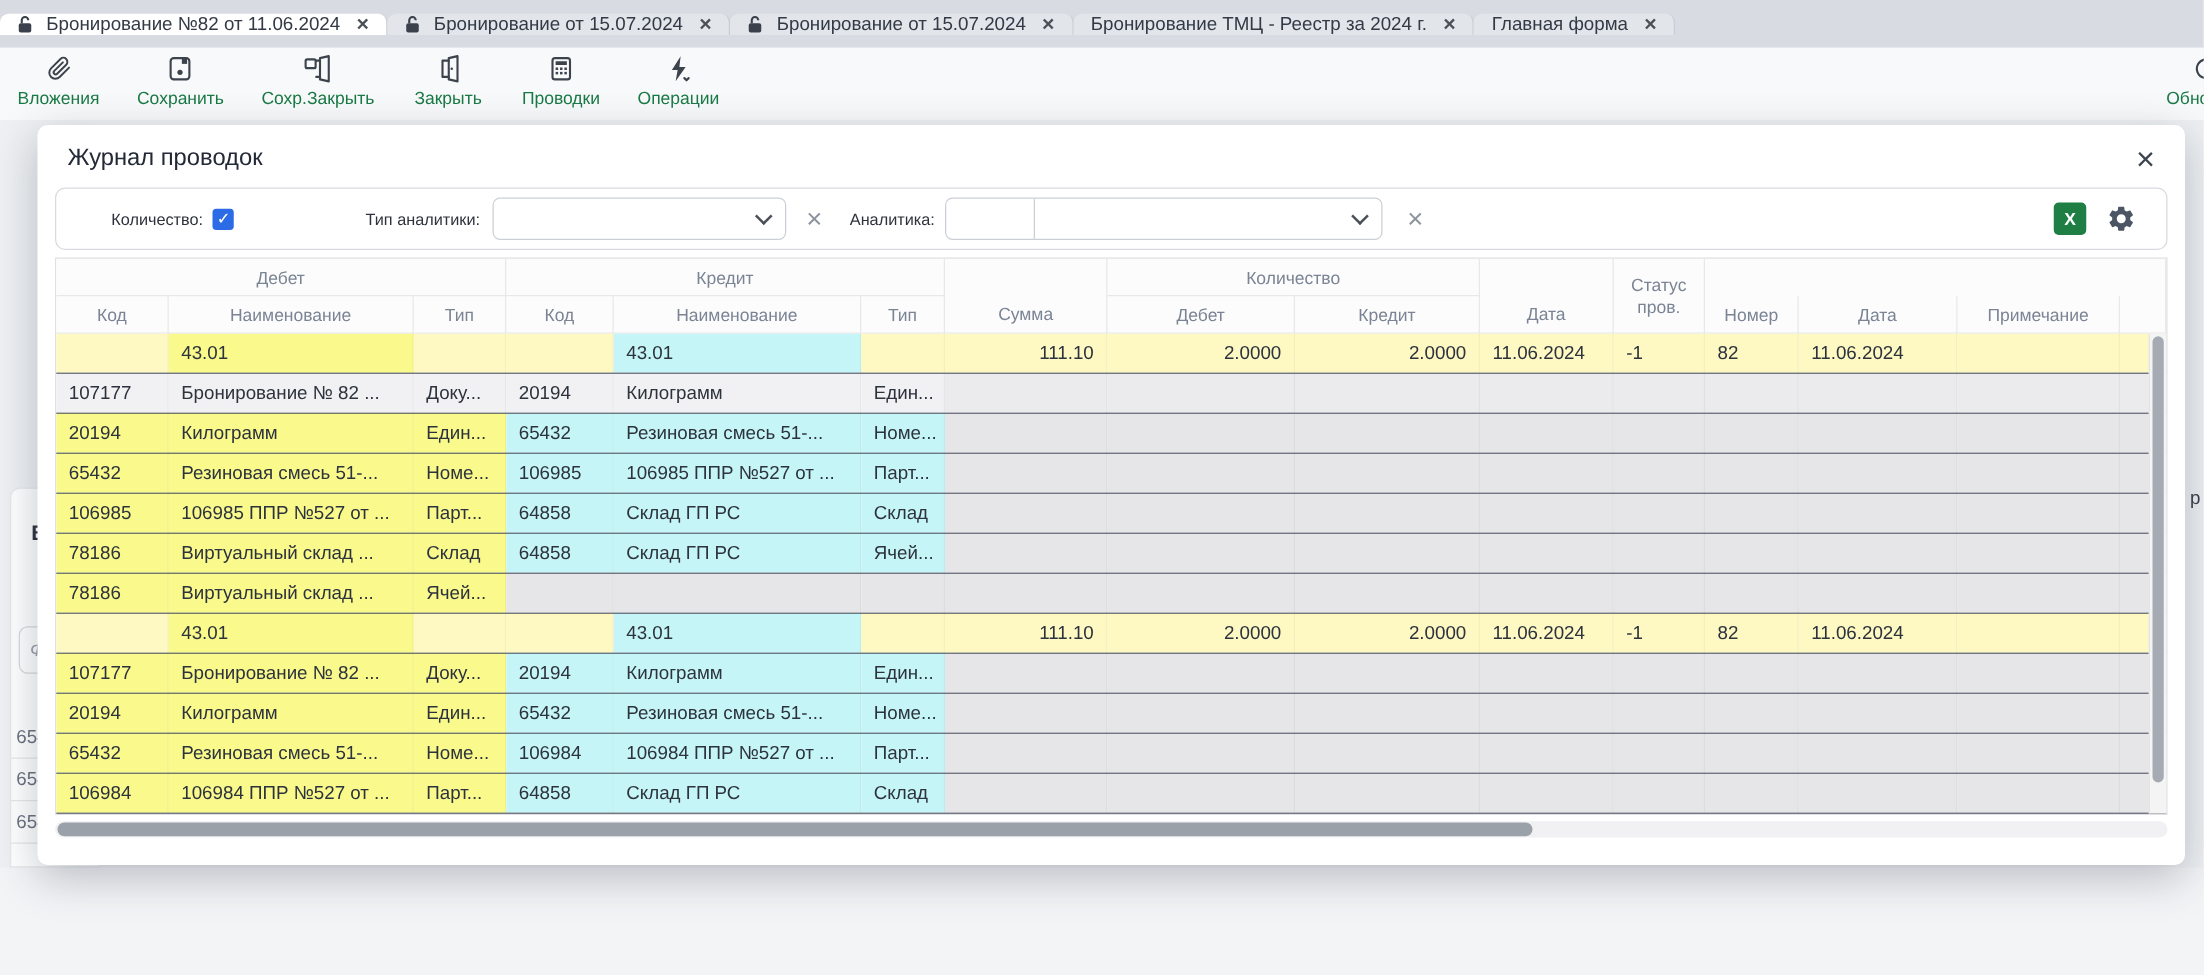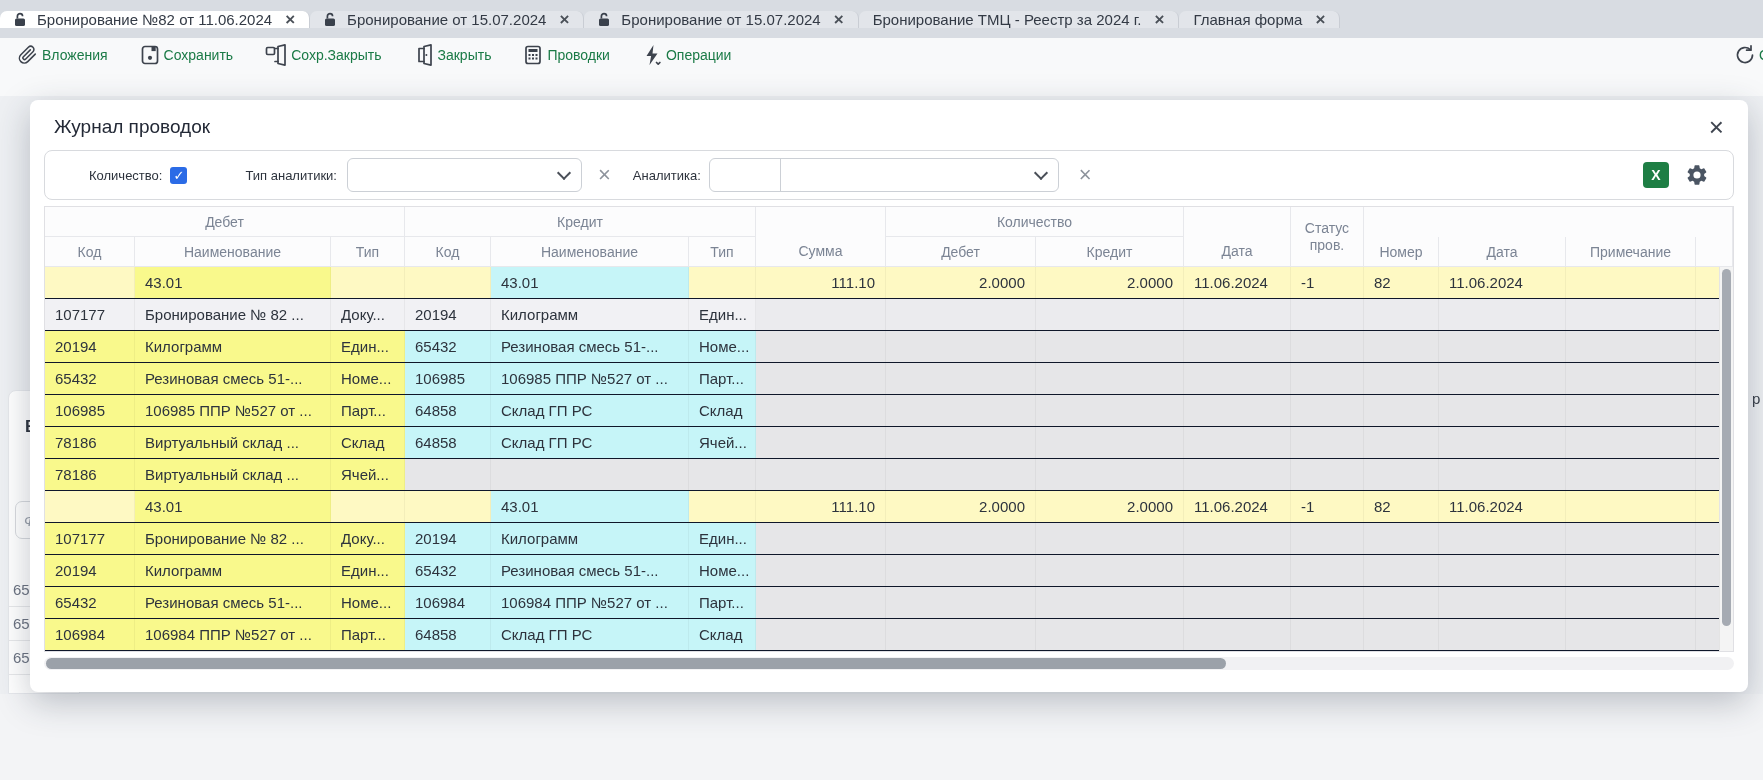--- a/index.html
+++ b/index.html
@@ -9,21 +9,21 @@
   .tabbar{position:absolute;left:0;top:0;width:1763px;height:38px;background:#d8dce2;
           display:flex;align-items:center;border-bottom:1px solid #cfd4da;}
   .tab{display:flex;align-items:center;gap:9px;padding:0 14px;background:#e2e5ea;
        border-right:1px solid #c9cdd4;border-radius:7px 7px 0 0;font-size:15px;color:#333a45;cursor:default;}
   .tab.active{background:#ffffff;}
   .tab .lock{display:inline-flex;margin-right:2px;}
   .tab .x{font-size:17px;font-weight:bold;color:#4a5058;line-height:1;margin-left:4px;}
   
   .toolbar{position:absolute;left:0;top:38px;width:1763px;height:58px;background:#f8f9fa;}
   .tb-items{position:absolute;left:14px;top:4px;display:flex;gap:30px;}
-  .tb-item{display:flex;flex-direction:row;align-items:center;gap:2px;min-width:58px;}
+  .tb-item{display:flex;flex-direction:column;align-items:center;gap:2px;min-width:58px;}
   .tb-item .ic{height:26px;display:flex;align-items:center;justify-content:center;}
   .tb-item .lb{font-size:14px;color:#1a7a46;}
   .tb-refresh{position:absolute;left:1733px;top:4px;}
   
   .bg-card{position:absolute;left:8px;top:390px;width:70px;height:302px;background:#fff;
            border:1px solid #e6e8ec;border-radius:8px 0 0 0;z-index:1;}
   .bg-letter{position:absolute;left:16px;top:26px;font-size:17px;font-weight:bold;color:#2d333d;}
   .bg-filter{position:absolute;left:6px;top:110px;width:60px;height:38px;border:1px solid #d7dade;
              border-radius:7px;color:#9aa1ab;font-style:italic;font-size:15px;line-height:38px;padding-left:8px;box-sizing:border-box;}
   .bg-row{position:absolute;left:0;width:70px;height:34px;border-bottom:1px solid #e7e8ea;
@@ -211,21 +211,21 @@
 
 <div class="modal">
   <div class="m-head">
     <div class="m-title">Журнал проводок</div>
     <div class="m-close">×</div>
   </div>
 
   <div class="fbar">
     <span class="flabel" style="margin-left:44px">Количество:</span>
     <span class="checkbox">✓</span>
-    <span class="flabel" style="margin-left:58px">Тип аналитики:</span>
+    <span class="flabel" style="margin-left:105px">Тип аналитики:</span>
     <div class="select sel-type">
       <span></span>
         <span class="chev"></span>
     </div>
     <span class="clearx" style="margin-left:16px">×</span>
     <span class="flabel" style="margin-left:22px">Аналитика:</span>
     <div class="select sel-an">
       <span class="seg"></span>
       <span></span>
         <span class="chev"></span>

